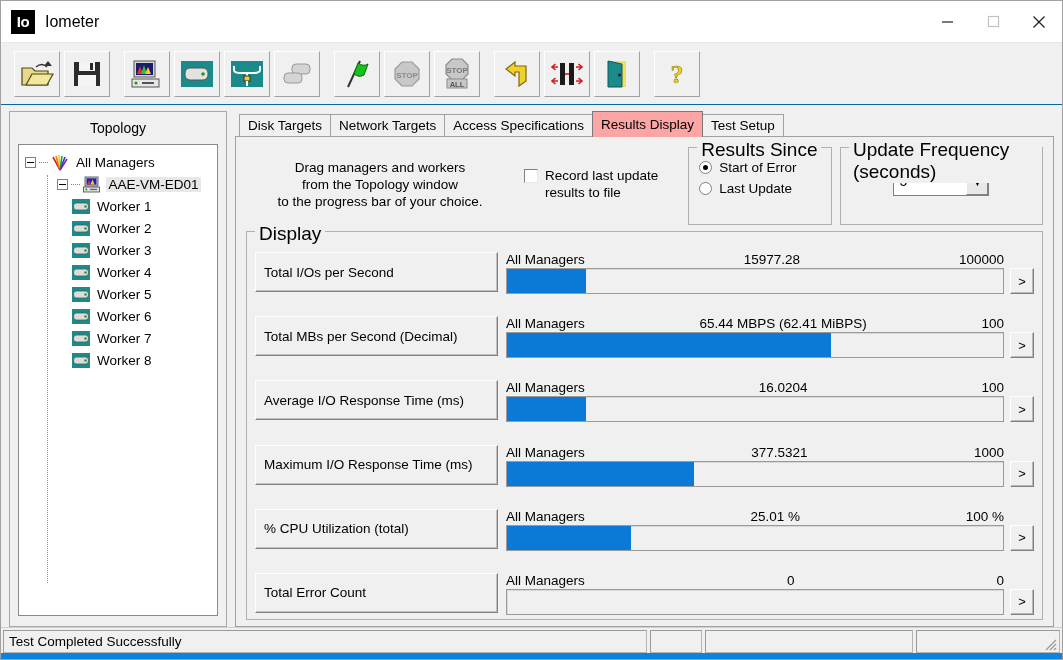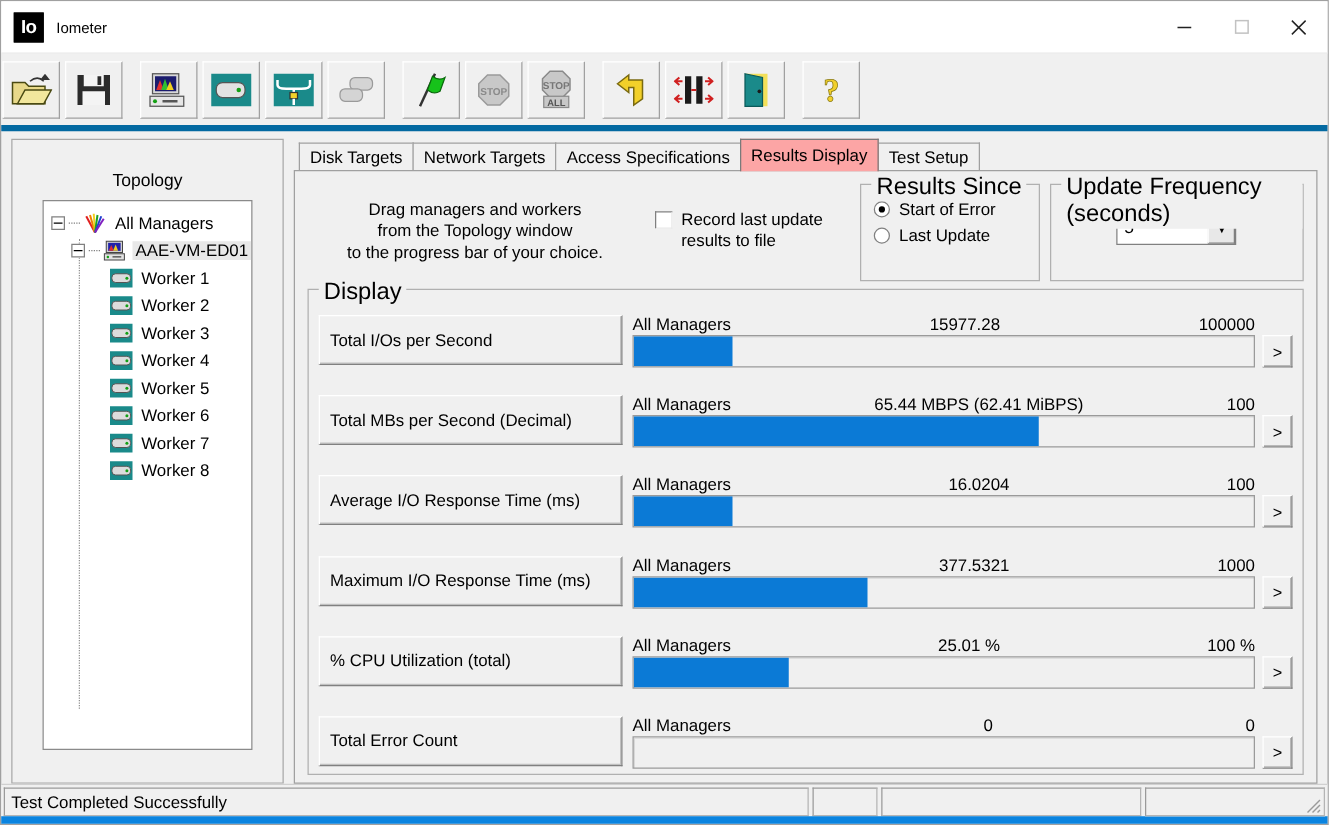--- a/index.html
+++ b/index.html
@@ -31,39 +31,40 @@
     margin-left: 10px; margin-right: 10px;
     background: #000;
     color: #fff;
     font-size: 15px; font-weight: bold;
     display: flex; align-items: center; justify-content: center;
     font-family: "Liberation Sans", sans-serif;
     letter-spacing: -0.5px;
     border: 1px solid #000;
   }
   .title-text {
-    font-size: 12px; color: #000;
+    font-size: 16px; color: #000;
     flex: 1;
   }
   .winbtns { display: flex; height: 42px; }
   .winbtn {
     width: 46px; height: 42px;
     display: flex; align-items: center; justify-content: center;
     font-size: 15px; color: #000;
     background: transparent;
   }
   .winbtn.max { color: #b8b8b8; font-size: 13px;}
   .winbtn svg { display:block; }
 
   
   .toolbar {
     height: 62px; min-height: 62px;
     background: #f0f0f0;
     display: flex; align-items: center;
-    border-bottom: 5px solid #0369a1;
+    padding-left: 12px;
+    border-bottom: 1px solid #0369a1;
     gap: 2px;
   }
   .tb-btn {
     width: 48px; height: 48px;
     background: #f0f0f0;
     border: 1px solid #f0f0f0;
     display: flex; align-items: center; justify-content: center;
     position: relative;
   }
   .tb-btn::after {
@@ -85,21 +86,21 @@
     gap: 8px;
     min-height: 0;
   }
 
   
   .topology {
     width: 218px;
     border: 1px solid #a8a8a8;
     background: #f0f0f0;
     display: flex; flex-direction: column;
-    padding: 16px;
+    padding: 0;
   }
   .topology-title {
     text-align: center;
     font-size: 14px;
     padding: 8px 0 8px 0;
     color: #000;
   }
   .tree {
     flex: 1;
     margin: 0 8px 10px 8px;

